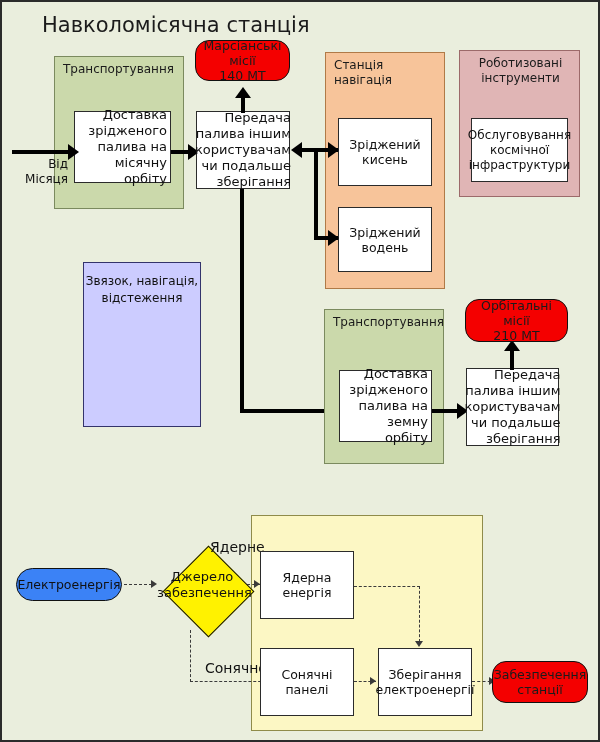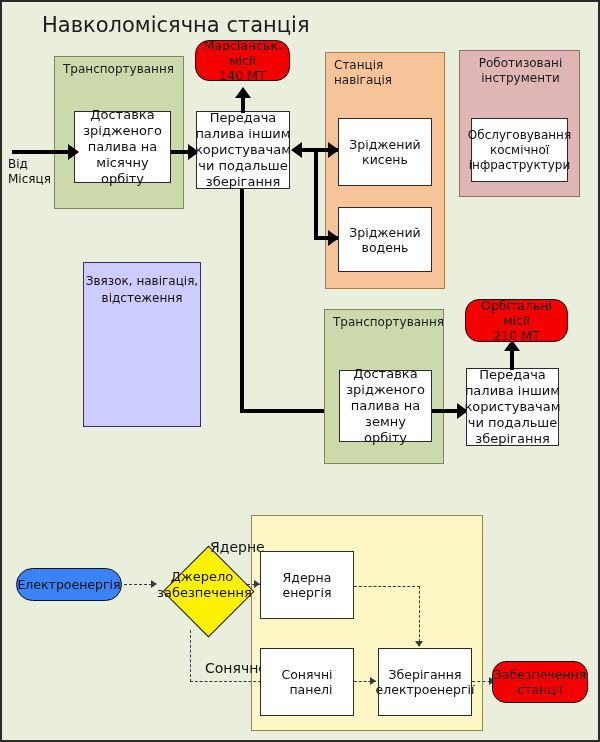--- a/index.html
+++ b/index.html
@@ -18,21 +18,21 @@
   .grp-green{background:#cbd9ab;border-color:#7b8a5e;}
   .grp-orange{background:#f7c49a;border-color:#b07a47;}
   .grp-pink{background:#e0b5b5;border-color:#9c6a6a;}
   .grp-yellow{background:#fcf7c4;border-color:#8f8b4a;}
   .grp-label{position:absolute;left:8px;top:5px;font-size:12px;color:#1b1b1b;
              text-align:left;line-height:15px;white-space:pre-line;}
 
   
   .box{background:#ffffff;border:1px solid #2b2b2b;font-size:12.5px;color:#111;
        line-height:15px;padding:3px;}
-  .box.lg{font-size:13px;line-height:16px;}
+  .box.lg{font-size:13px;line-height:16px;text-align:right;}
 
   
   .blue{background:#ccccff;border:1px solid #33336b;font-size:12px;color:#111;
         line-height:17px;align-items:flex-start;padding-top:10px;}
 
   
   .pill-red{background:#f40000;border:1px solid #111;border-radius:14px;
             color:#1b1b1b;font-size:12.5px;line-height:15px;}
   
   .pill-green{background:#3b82f6;border:1px solid #111;border-radius:26px;
@@ -51,21 +51,21 @@
   .lnv{width:4px;}
   .dash{position:absolute;border-color:#3a3a3a;}
   .arrow{position:absolute;width:0;height:0;}
   .ar-r{border-top:8px solid transparent;border-bottom:8px solid transparent;border-left:11px solid #000;}
   .ar-l{border-top:8px solid transparent;border-bottom:8px solid transparent;border-right:11px solid #000;}
   .ar-u{border-left:8px solid transparent;border-right:8px solid transparent;border-bottom:11px solid #000;}
   .thin-ar-r{border-top:4px solid transparent;border-bottom:4px solid transparent;border-left:6px solid #3a3a3a;}
   .thin-ar-d{border-left:4px solid transparent;border-right:4px solid transparent;border-top:6px solid #3a3a3a;}
 
   .edge-lbl{position:absolute;font-size:14px;color:#111;white-space:nowrap;}
-  .flow-lbl{position:absolute;font-size:12px;color:#111;text-align:left;line-height:15px;}
+  .flow-lbl{position:absolute;font-size:12px;color:#111;text-align:right;line-height:15px;}
 </style>
 </head>
 <body>
 
 <div id="page">
 
   <div class="abs" id="title">Навколомісячна станція</div>
 
   <div class="abs group grp-green" style="left:52px;top:54px;width:130px;height:153px;">
     <span class="grp-label">Транспортування</span>
@@ -168,21 +168,21 @@
   <div class="edge-lbl" style="left:208px;top:537px;">Ядерне</div>
 
   <div class="dash" style="left:188px;top:628px;height:52px;border-left:1.5px dashed #3a3a3a;"></div>
   <div class="dash" style="left:188px;top:679px;width:76px;border-top:1.5px dashed #3a3a3a;"></div>
   <div class="arrow thin-ar-r" style="left:259px;top:675px;"></div>
   <div class="edge-lbl" style="left:203px;top:658px;">Сонячне</div>
 
   <div class="abs box ctr" style="left:258px;top:549px;width:94px;height:68px;white-space:pre-line;">Ядерна
 енергія</div>
 
-  <div class="abs box ctr" style="left:258px;top:646px;width:94px;height:68px;white-space:pre-line;text-align:right;">Сонячні
+  <div class="abs box ctr" style="left:258px;top:646px;width:94px;height:68px;white-space:pre-line;">Сонячні
 панелі</div>
 
   <div class="dash" style="left:352px;top:584px;width:66px;border-top:1.5px dashed #3a3a3a;"></div>
   <div class="dash" style="left:417px;top:584px;height:56px;border-left:1.5px dashed #3a3a3a;"></div>
   <div class="arrow thin-ar-d" style="left:413px;top:639px;"></div>
 
   <div class="dash" style="left:352px;top:679px;width:22px;border-top:1.5px dashed #3a3a3a;"></div>
   <div class="arrow thin-ar-r" style="left:368px;top:675px;"></div>
 
   <div class="abs box ctr" style="left:376px;top:646px;width:94px;height:68px;white-space:pre-line;">Зберігання

